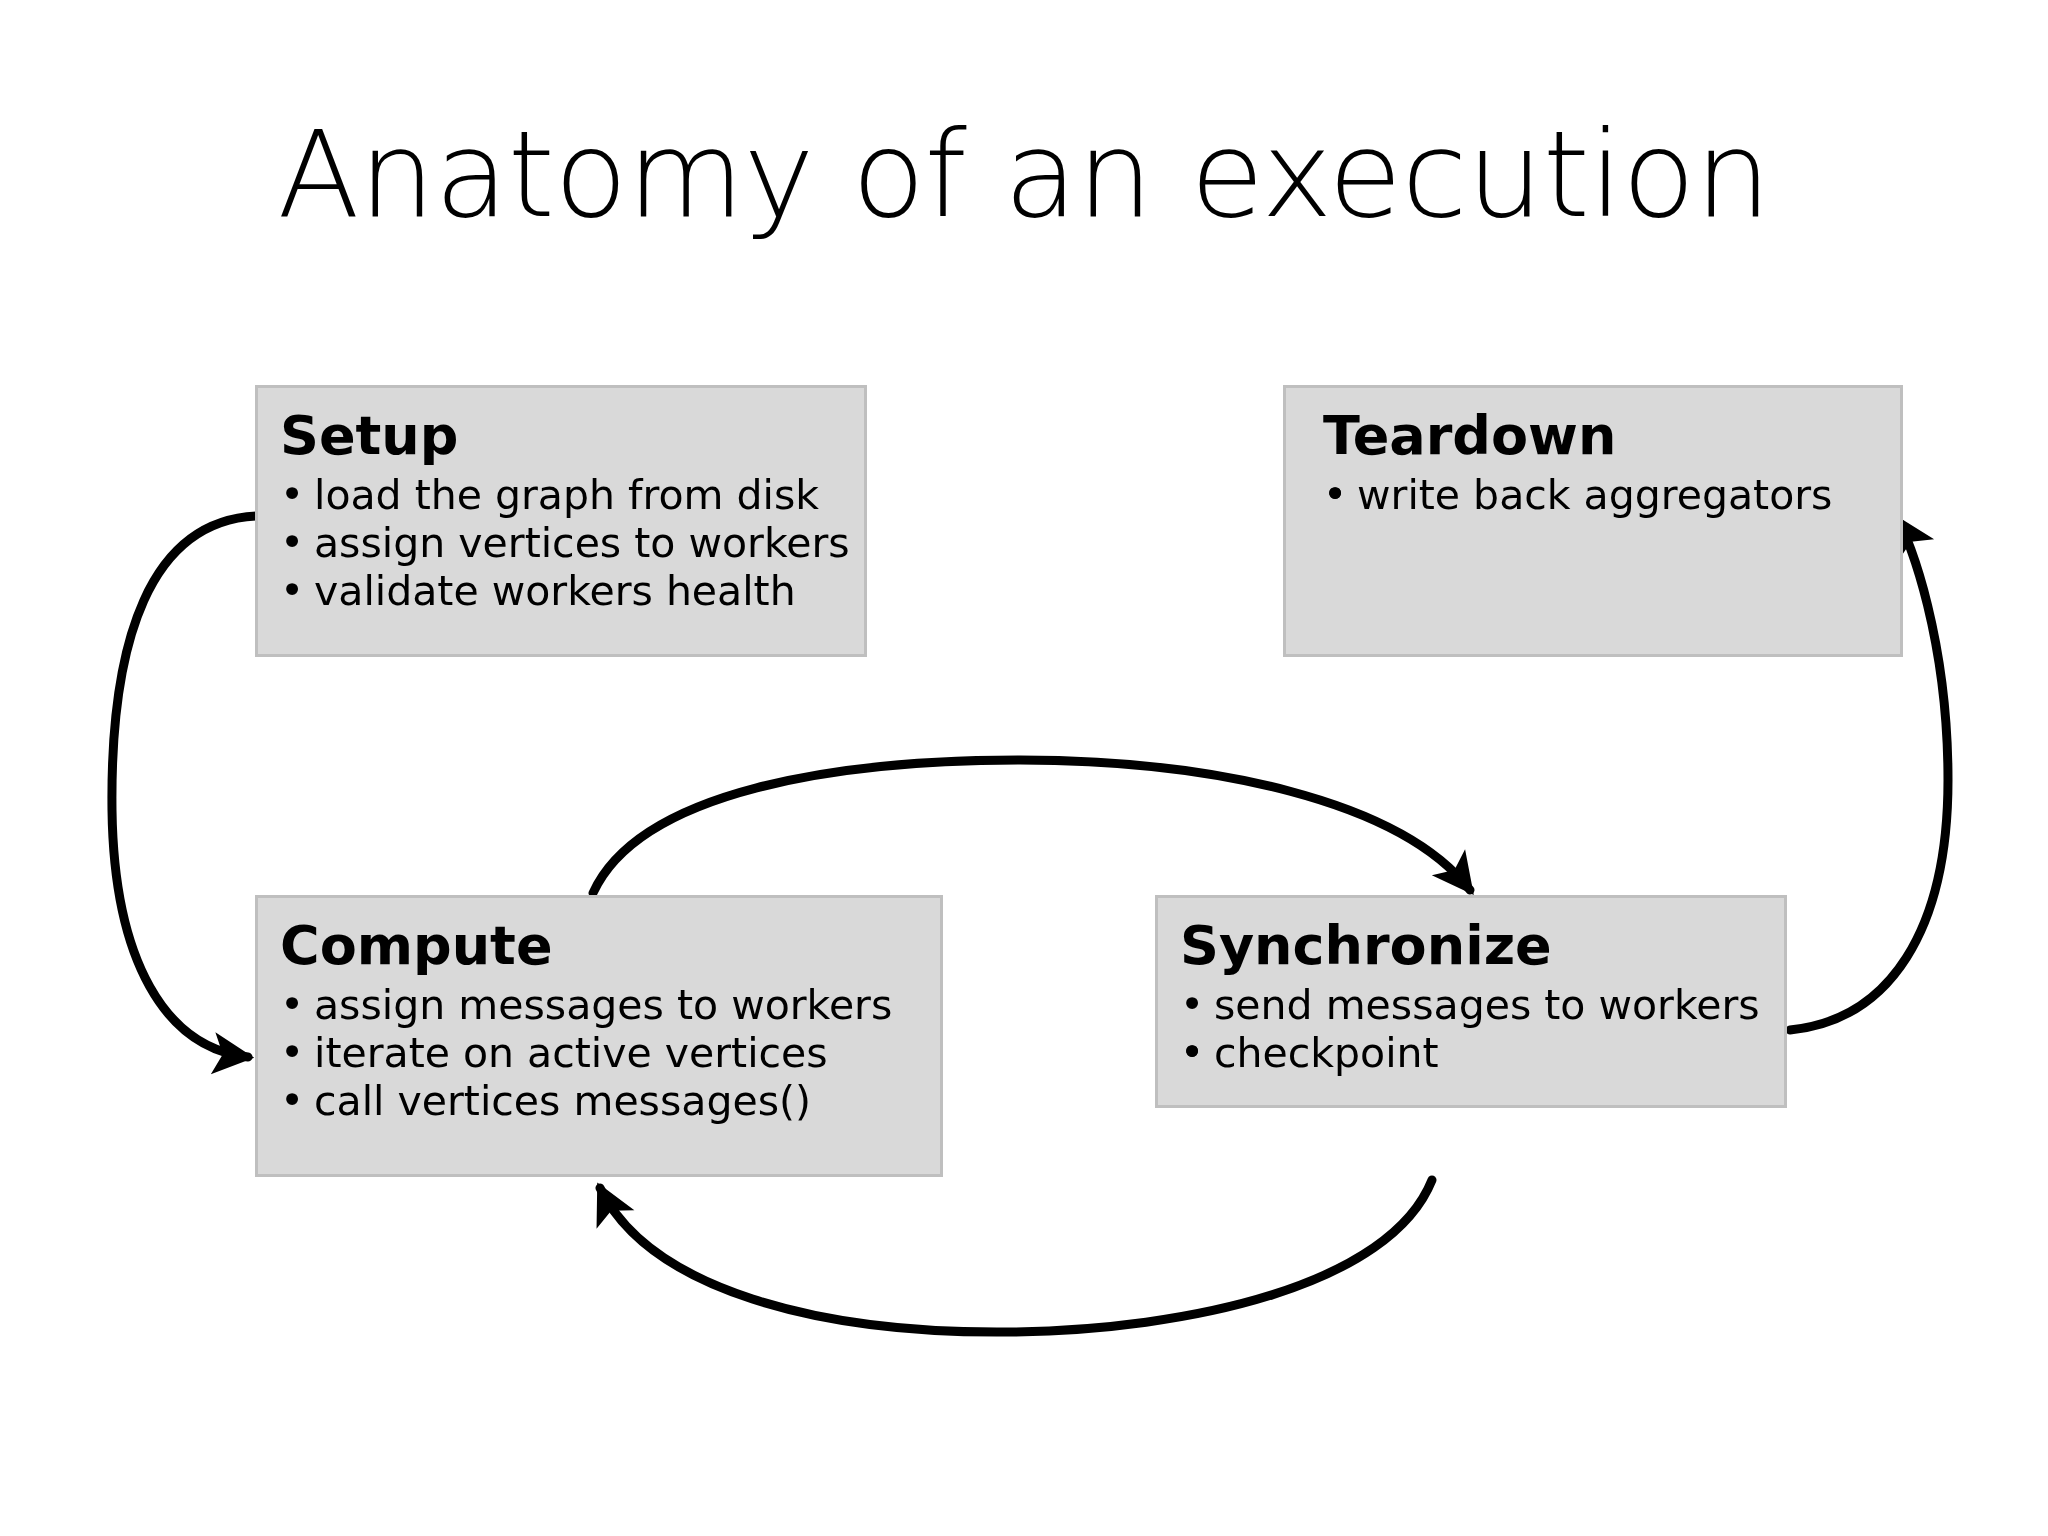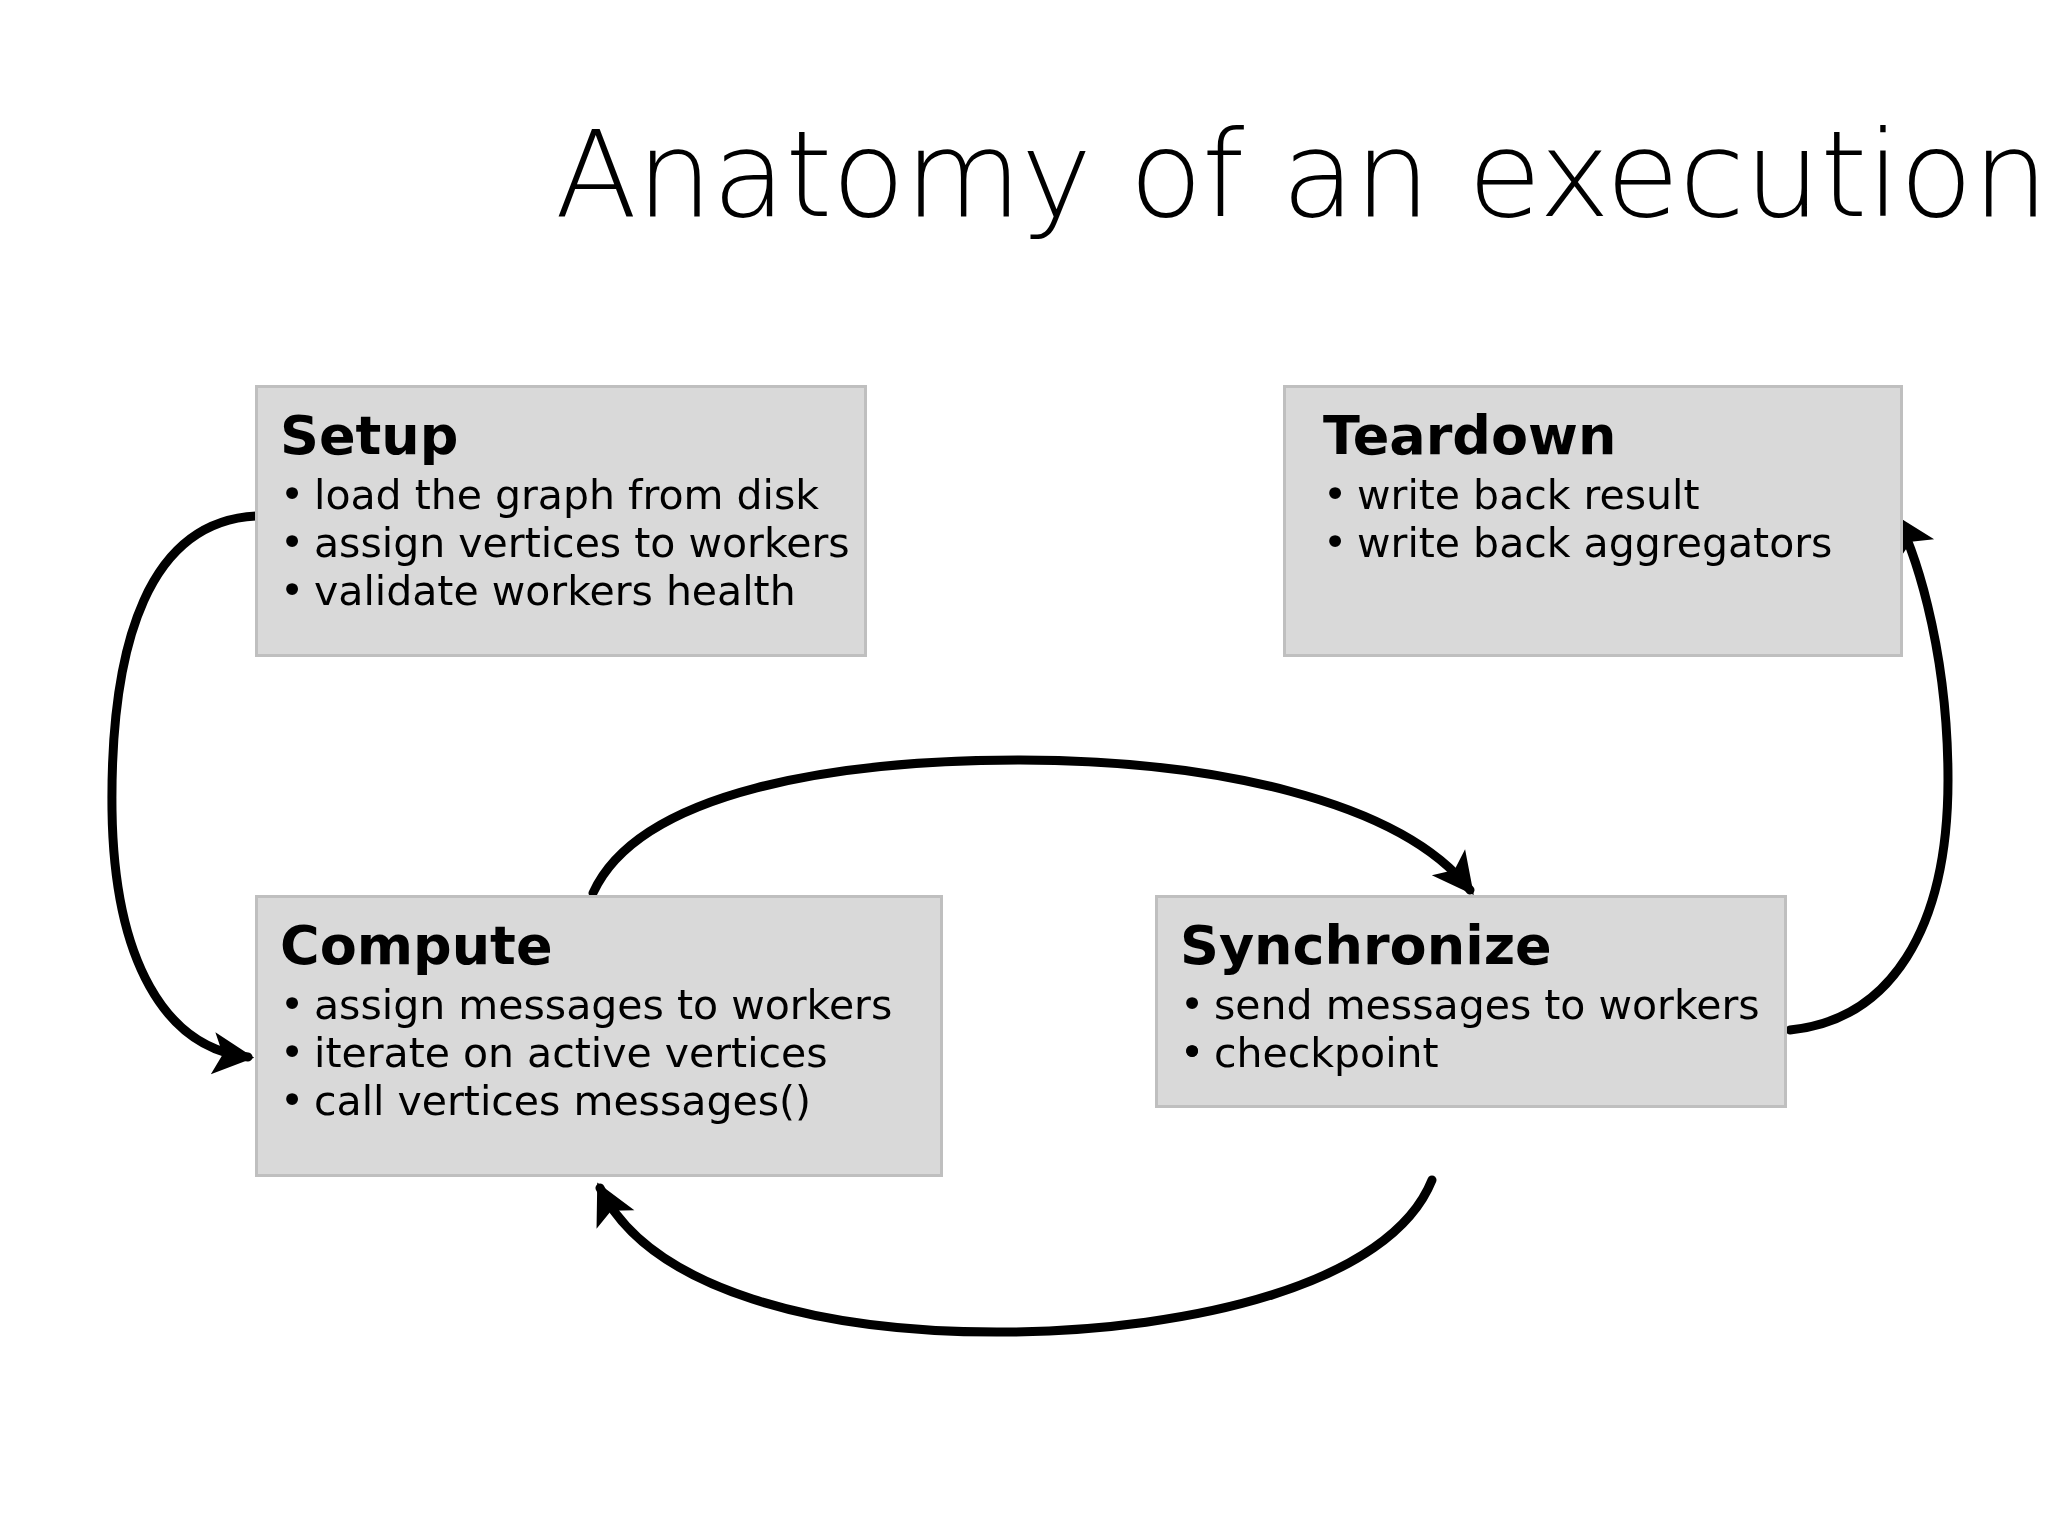--- a/index.html
+++ b/index.html
@@ -21,21 +21,21 @@
     height: 1536px;
     background: #ffffff;
   }
 
   
   #slide-title {
     position: absolute;
     left: 0;
     top: 108px;
     width: 2048px;
-    text-align: right;
+    text-align: center;
     font-family: "DejaVu Sans", sans-serif;
     font-weight: 300;
     font-size: 120px;
     line-height: 1.12;
     letter-spacing: -0.5px;
     color: #000000;
     white-space: nowrap;
   }
 
   
@@ -131,21 +131,20 @@
         <span>validate workers health</span>
       </li>
     </ul>
   </div>
 
   <div class="phase-box" id="box-teardown">
     <div class="phase-title">Teardown</div>
     <ul class="phase-list">
       <li>
         <span class="bullet-glyph">•</span>
-        <span>write back result</span>
       </li>
       <li>
         <span class="bullet-glyph">•</span>
         <span>write back aggregators</span>
       </li>
     </ul>
   </div>
 
   <div class="phase-box" id="box-compute">
     <div class="phase-title">Compute</div>

